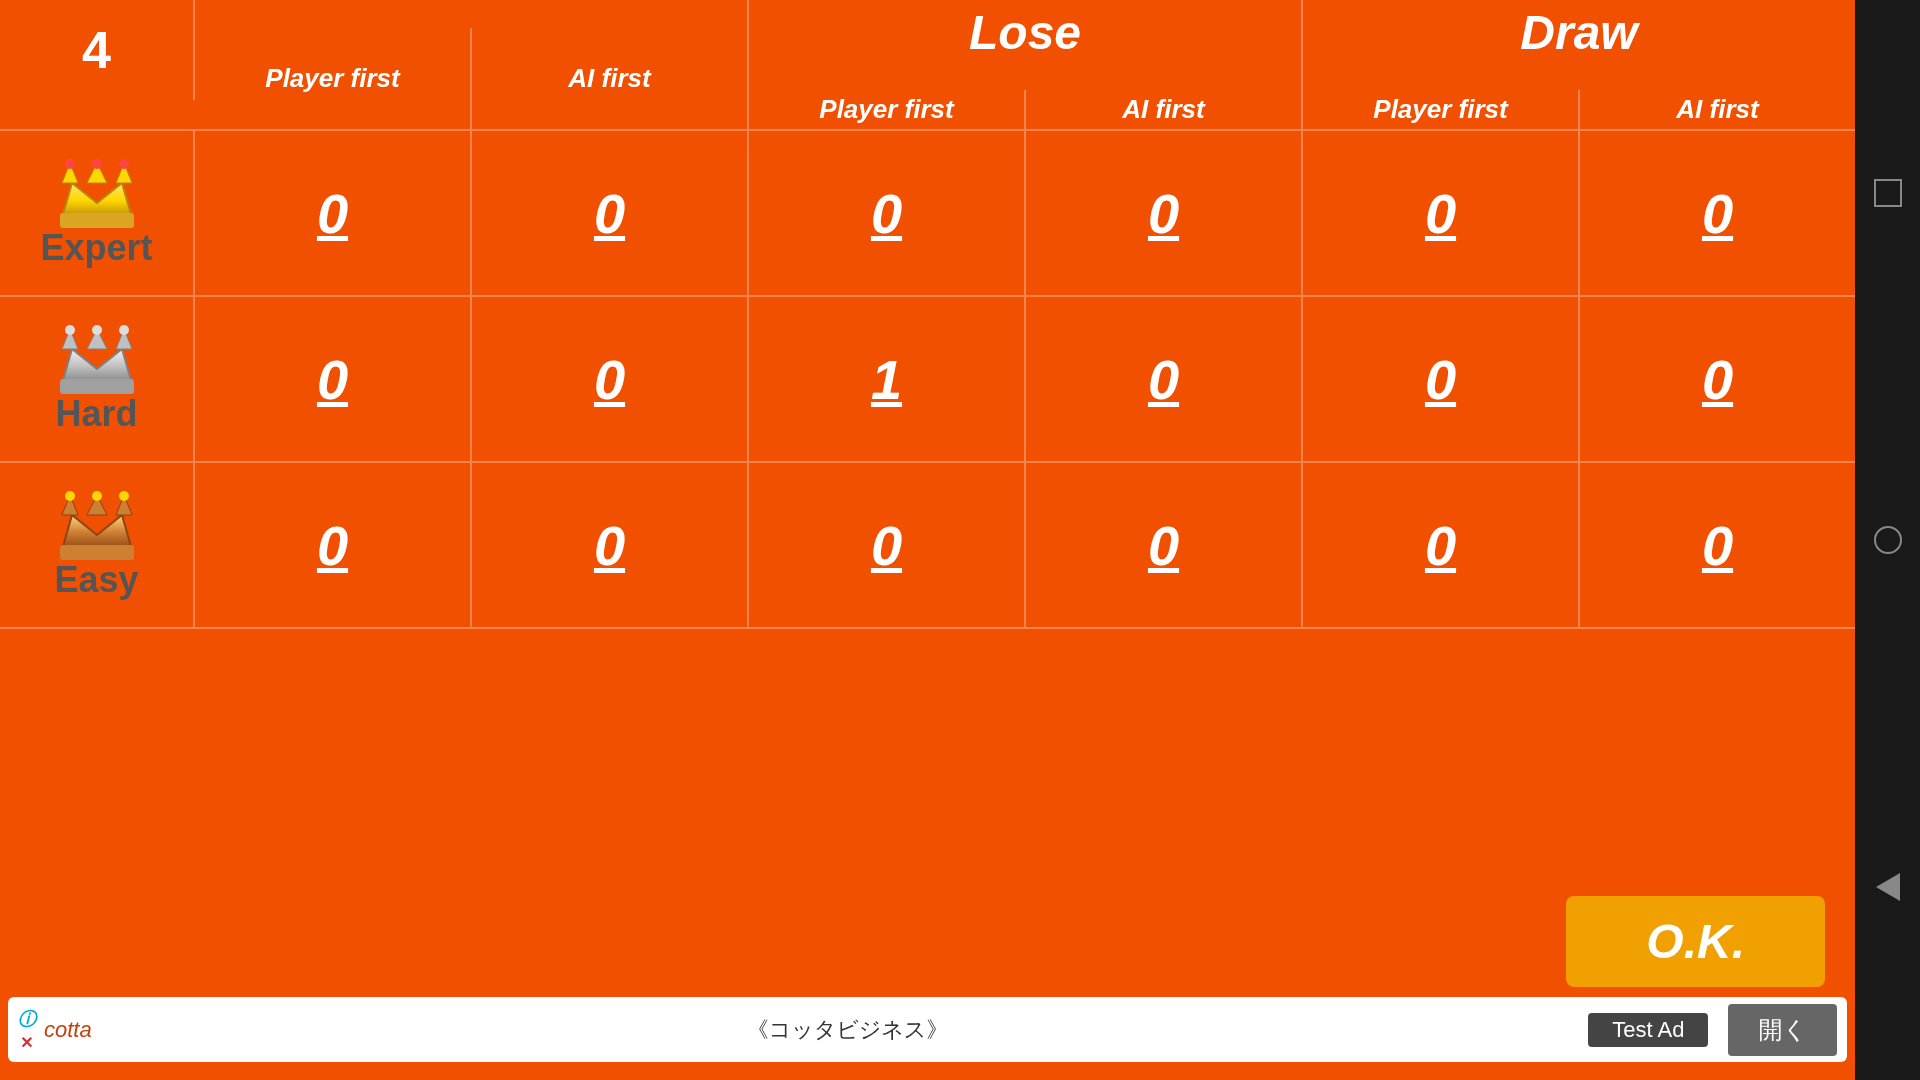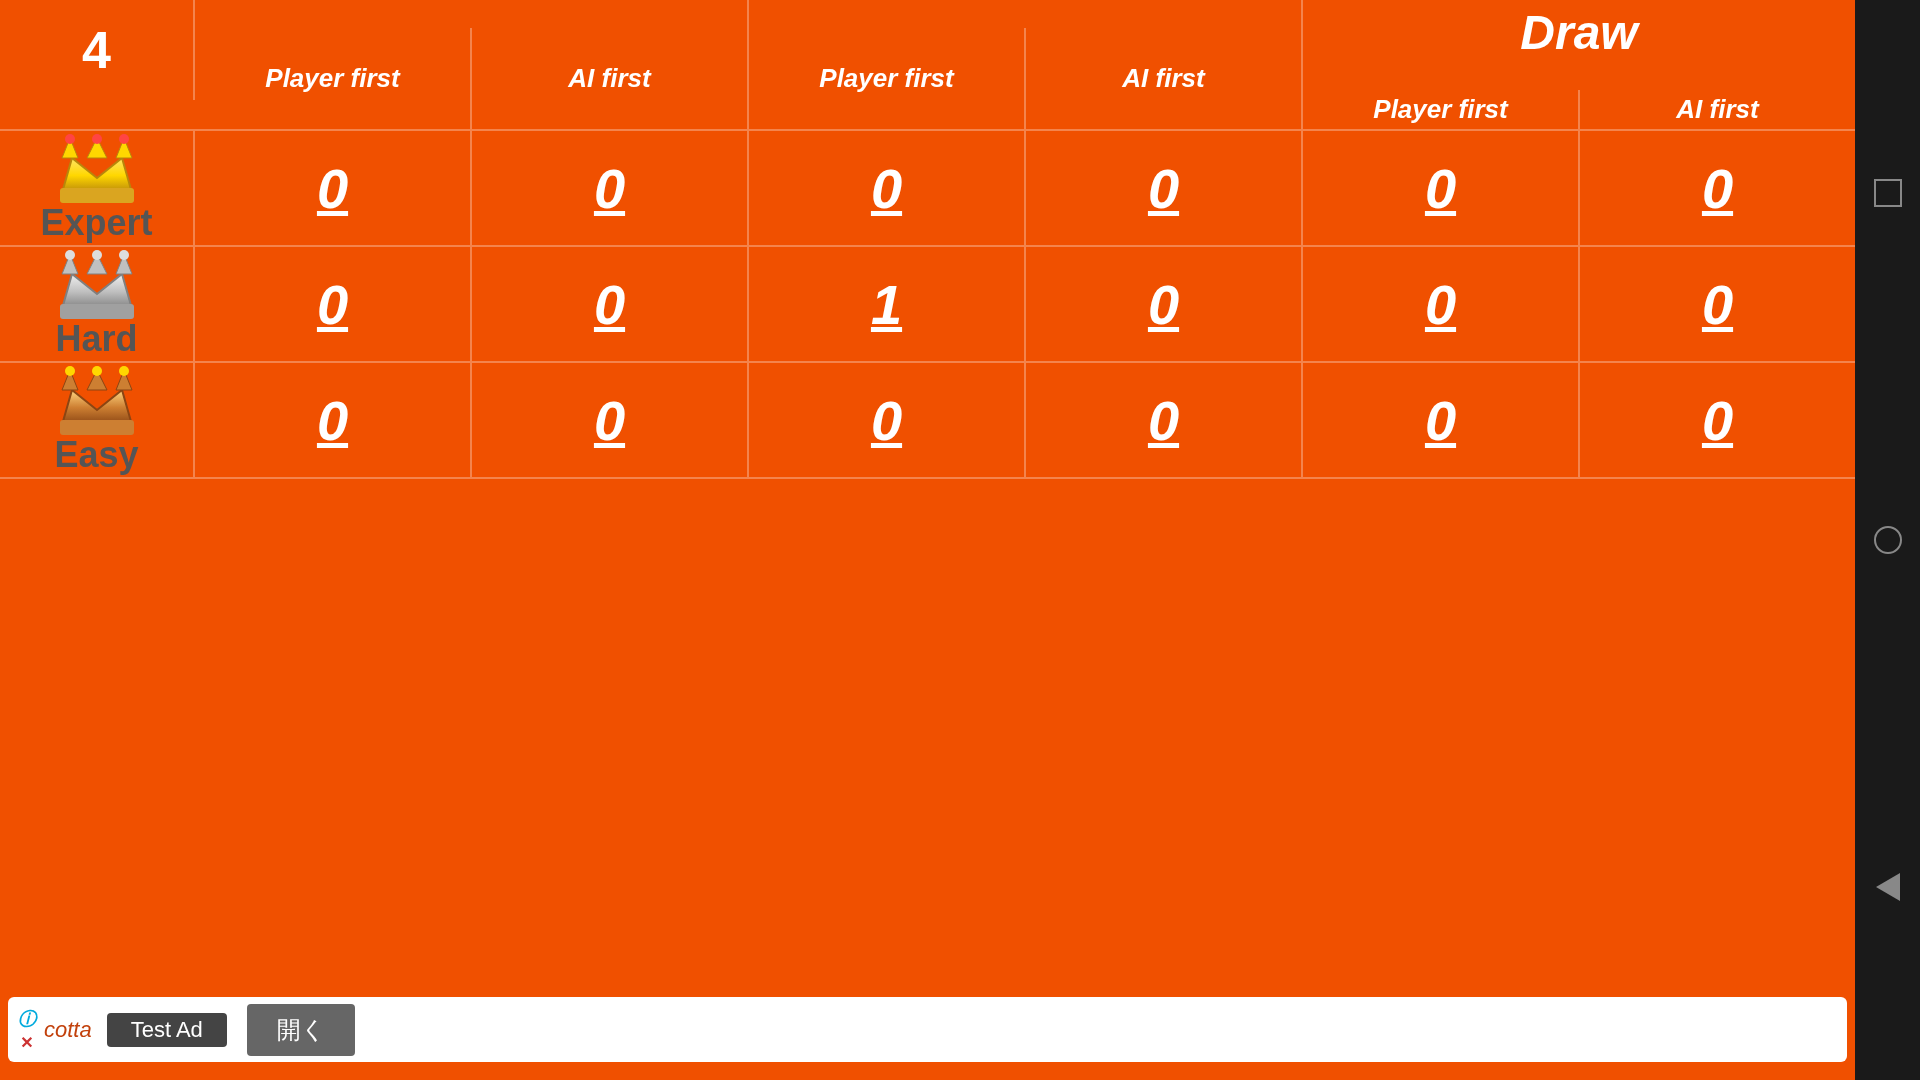--- a/index.html
+++ b/index.html
@@ -134,21 +134,21 @@
       justify-content: center;
     }
     .sub-header:last-child {
       border-right: none;
     }
 
     
     .data-row {
       display: flex;
       border-bottom: 2px solid rgba(255,255,255,0.3);
-      height: 116px;
+      height: 166px;
     }
 
     .difficulty-cell {
       width: 195px;
       min-width: 195px;
       background: #f05000;
       border-right: 2px solid rgba(255,255,255,0.3);
       display: flex;
       flex-direction: column;
       align-items: center;
@@ -302,20 +302,21 @@
       </div>
 
       <div class="category-group">
         <div class="sub-headers">
           <div class="sub-header">Player first</div>
           <div class="sub-header">AI first</div>
         </div>
       </div>
 
       <div class="category-group">
+        <div class="category-label lose-label">Lose</div>
         <div class="sub-headers">
           <div class="sub-header">Player first</div>
           <div class="sub-header">AI first</div>
         </div>
       </div>
 
       <div class="category-group">
         <div class="category-label draw-label">Draw</div>
         <div class="sub-headers">
           <div class="sub-header">Player first</div>
@@ -432,27 +433,31 @@
     </div>
     <div class="data-group">
       <div class="data-cell">0</div>
       <div class="data-cell">0</div>
     </div>
   </div>
       </div>
   </div>
 
   <div id="bottom-area">
+    <div id="ok-button-container">
+      <button id="ok-button">O.K.</button>
+    </div>
 
     <div id="ad-banner">
       <div class="ad-icon-area">
         <span class="ad-info-icon">ⓘ</span>
         <span class="ad-close-icon">✕</span>
       </div>
       <span class="ad-logo">cotta</span>
+      <span class="ad-text">《コッタビジネス》</span>
       <span class="ad-test-badge">Test Ad</span>
       <button class="ad-open-button">開く</button>
     </div>
   </div>
 </div>
 
 <div id="sidebar">
   <div class="nav-btn">
     <div class="nav-square"></div>
   </div>

